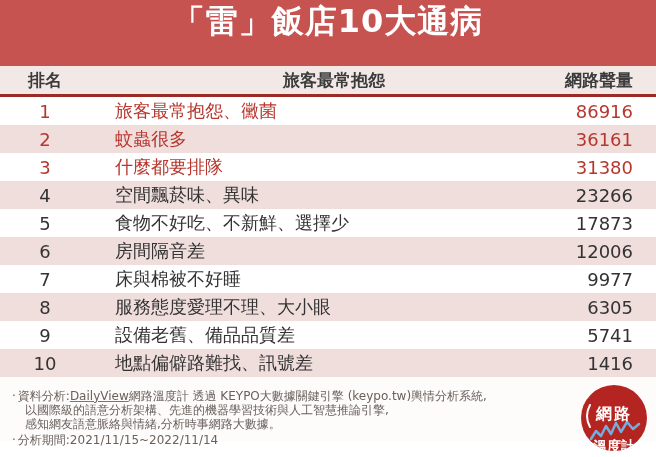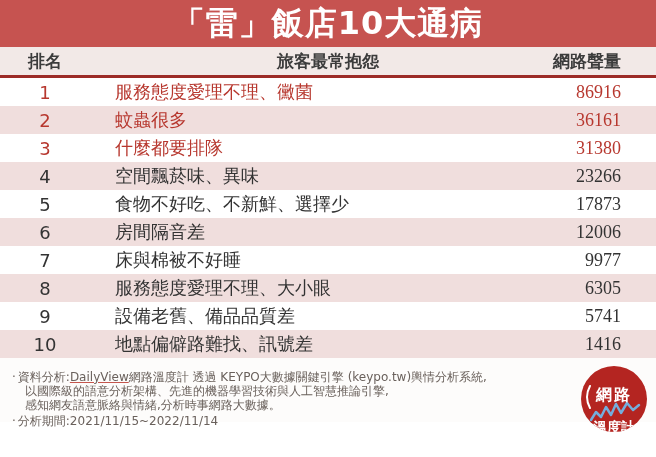--- a/index.html
+++ b/index.html
@@ -1,32 +1,32 @@
 <!DOCTYPE html>
 <html><head>
 <meta charset="utf-8">
 <style>
   html,body{margin:0;padding:0;background:#e9e9e9;}
   .poster{
     width:656px;height:457px;background:#ffffff;position:relative;overflow:hidden;
     font-family:"DejaVu Sans","Liberation Sans",sans-serif;
   }
   
-  .title-bar{height:47px;background:#c65350;display:flex;align-items:center;justify-content:center;}
+  .title-bar{height:66px;background:#c65350;display:flex;align-items:flex-start;justify-content:center;}
   .title-bar h1{margin:0;color:#ffffff;font-size:32px;font-weight:bold;letter-spacing:1px;}
   
   .header-row{height:28px;background:#f2e9e7;display:flex;align-items:center;color:#3c3c3c;font-size:17px;font-weight:bold;gap:16px;}
   .divider{height:3px;background:#9c2b27;}
   
   .row{height:28px;display:flex;align-items:center;font-size:18px;color:#333333;background:#ffffff;}
   .row.alt{background:#f0dedd;}
   .row.top3{color:#b7372e;}
   .cell-rank{width:90px;text-align:center;flex:none;}
   .cell-complaint{flex:1;padding-left:25px;text-align:left;}
-  .cell-volume{width:130px;flex:none;text-align:right;padding-right:35px;font-family:Liberation Serif, serif;}
+  .cell-volume{width:130px;flex:none;text-align:right;padding-right:23px;}
   .header-row .cell-complaint{text-align:center;padding-left:75px;}
   
   .footer{position:relative;height:64px;background:#fdfcfb;}
   .notes{padding:12px 0 0 12px;font-size:12px;color:#6a615c;line-height:14px;}
   .note-line{white-space:nowrap;}
   .note-line.indent{padding-left:13px;}
   .bullet{margin-right:2px;}
   .link{color:#6a615c;text-decoration:underline;text-decoration-color:#c4564d;text-decoration-thickness:1px;cursor:pointer;}
   .period{margin-top:2px;}
   
@@ -51,21 +51,21 @@
     <span class="cell-rank">排名</span>
     <span class="cell-complaint">旅客最常抱怨</span>
     <span class="cell-volume">網路聲量</span>
   </div>
 
   <div class="divider"></div>
 
   <div>
     <div class="row top3">
       <span class="cell-rank">1</span>
-      <span class="cell-complaint">服務態度愛理不理、黴菌</span>
+      <span class="cell-complaint">旅客最常抱怨、黴菌</span>
       <span class="cell-volume">86916</span>
     </div>
     <div class="row alt top3">
       <span class="cell-rank">2</span>
       <span class="cell-complaint">蚊蟲很多</span>
       <span class="cell-volume">36161</span>
     </div>
     <div class="row top3">
       <span class="cell-rank">3</span>
       <span class="cell-complaint">什麼都要排隊</span>

